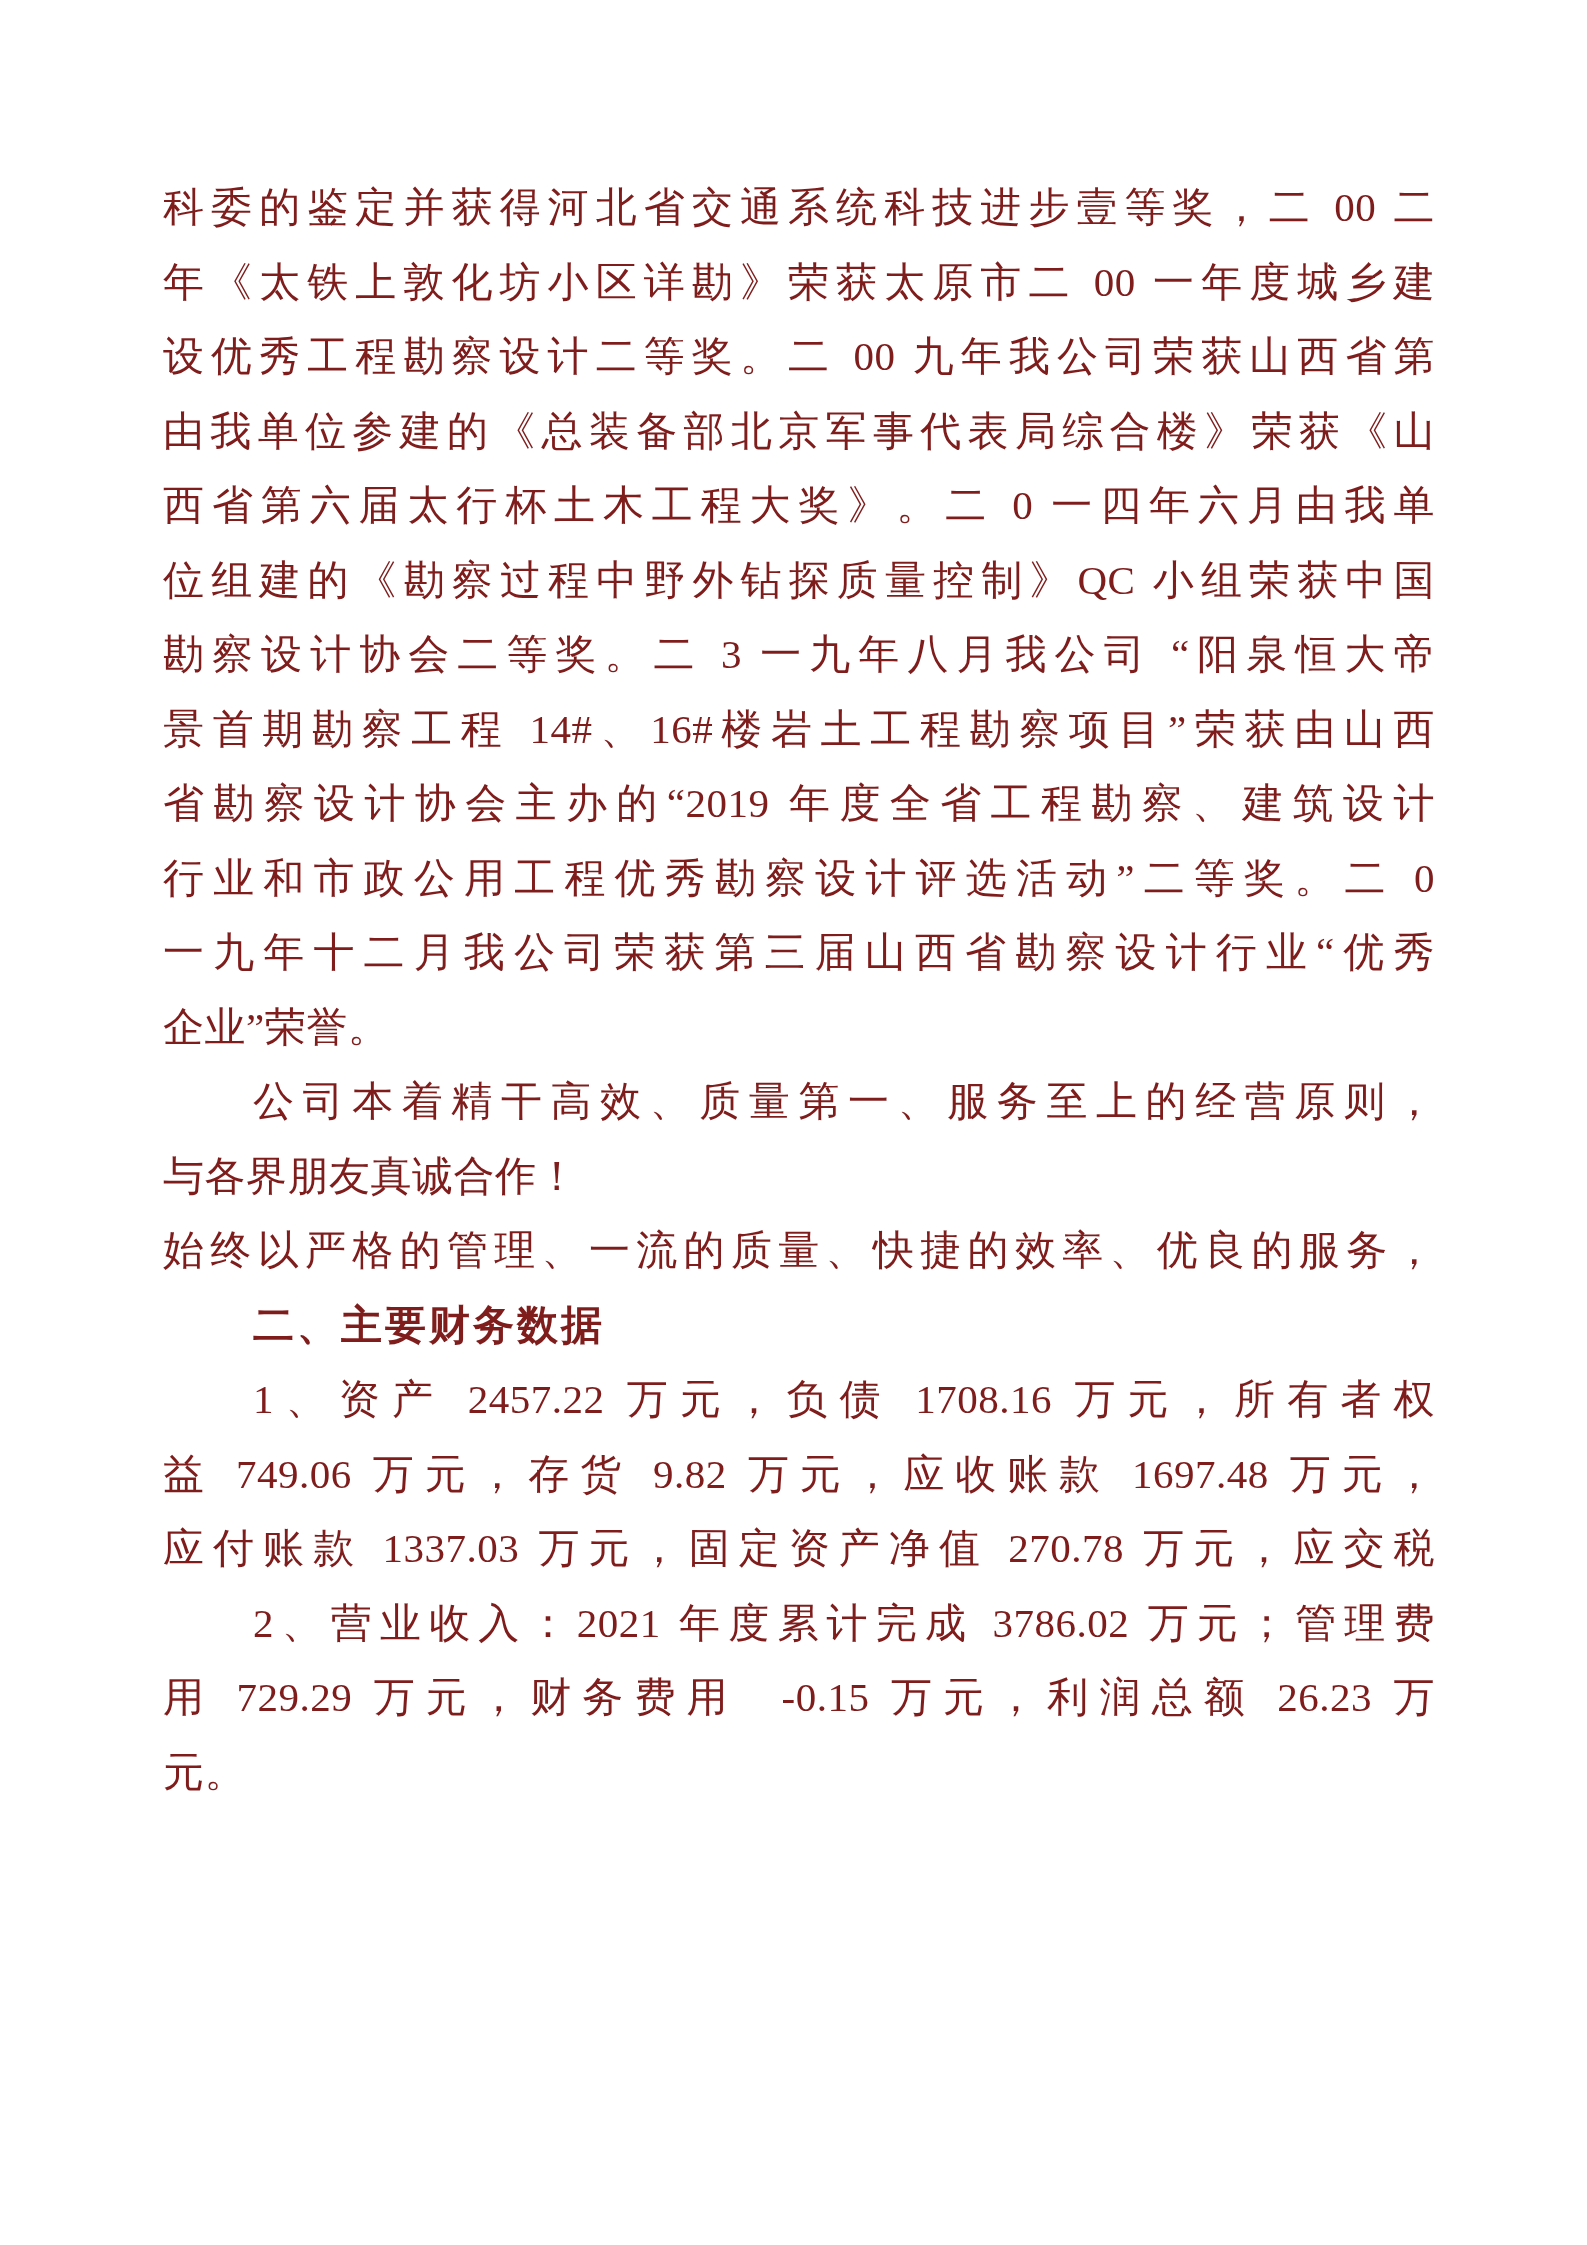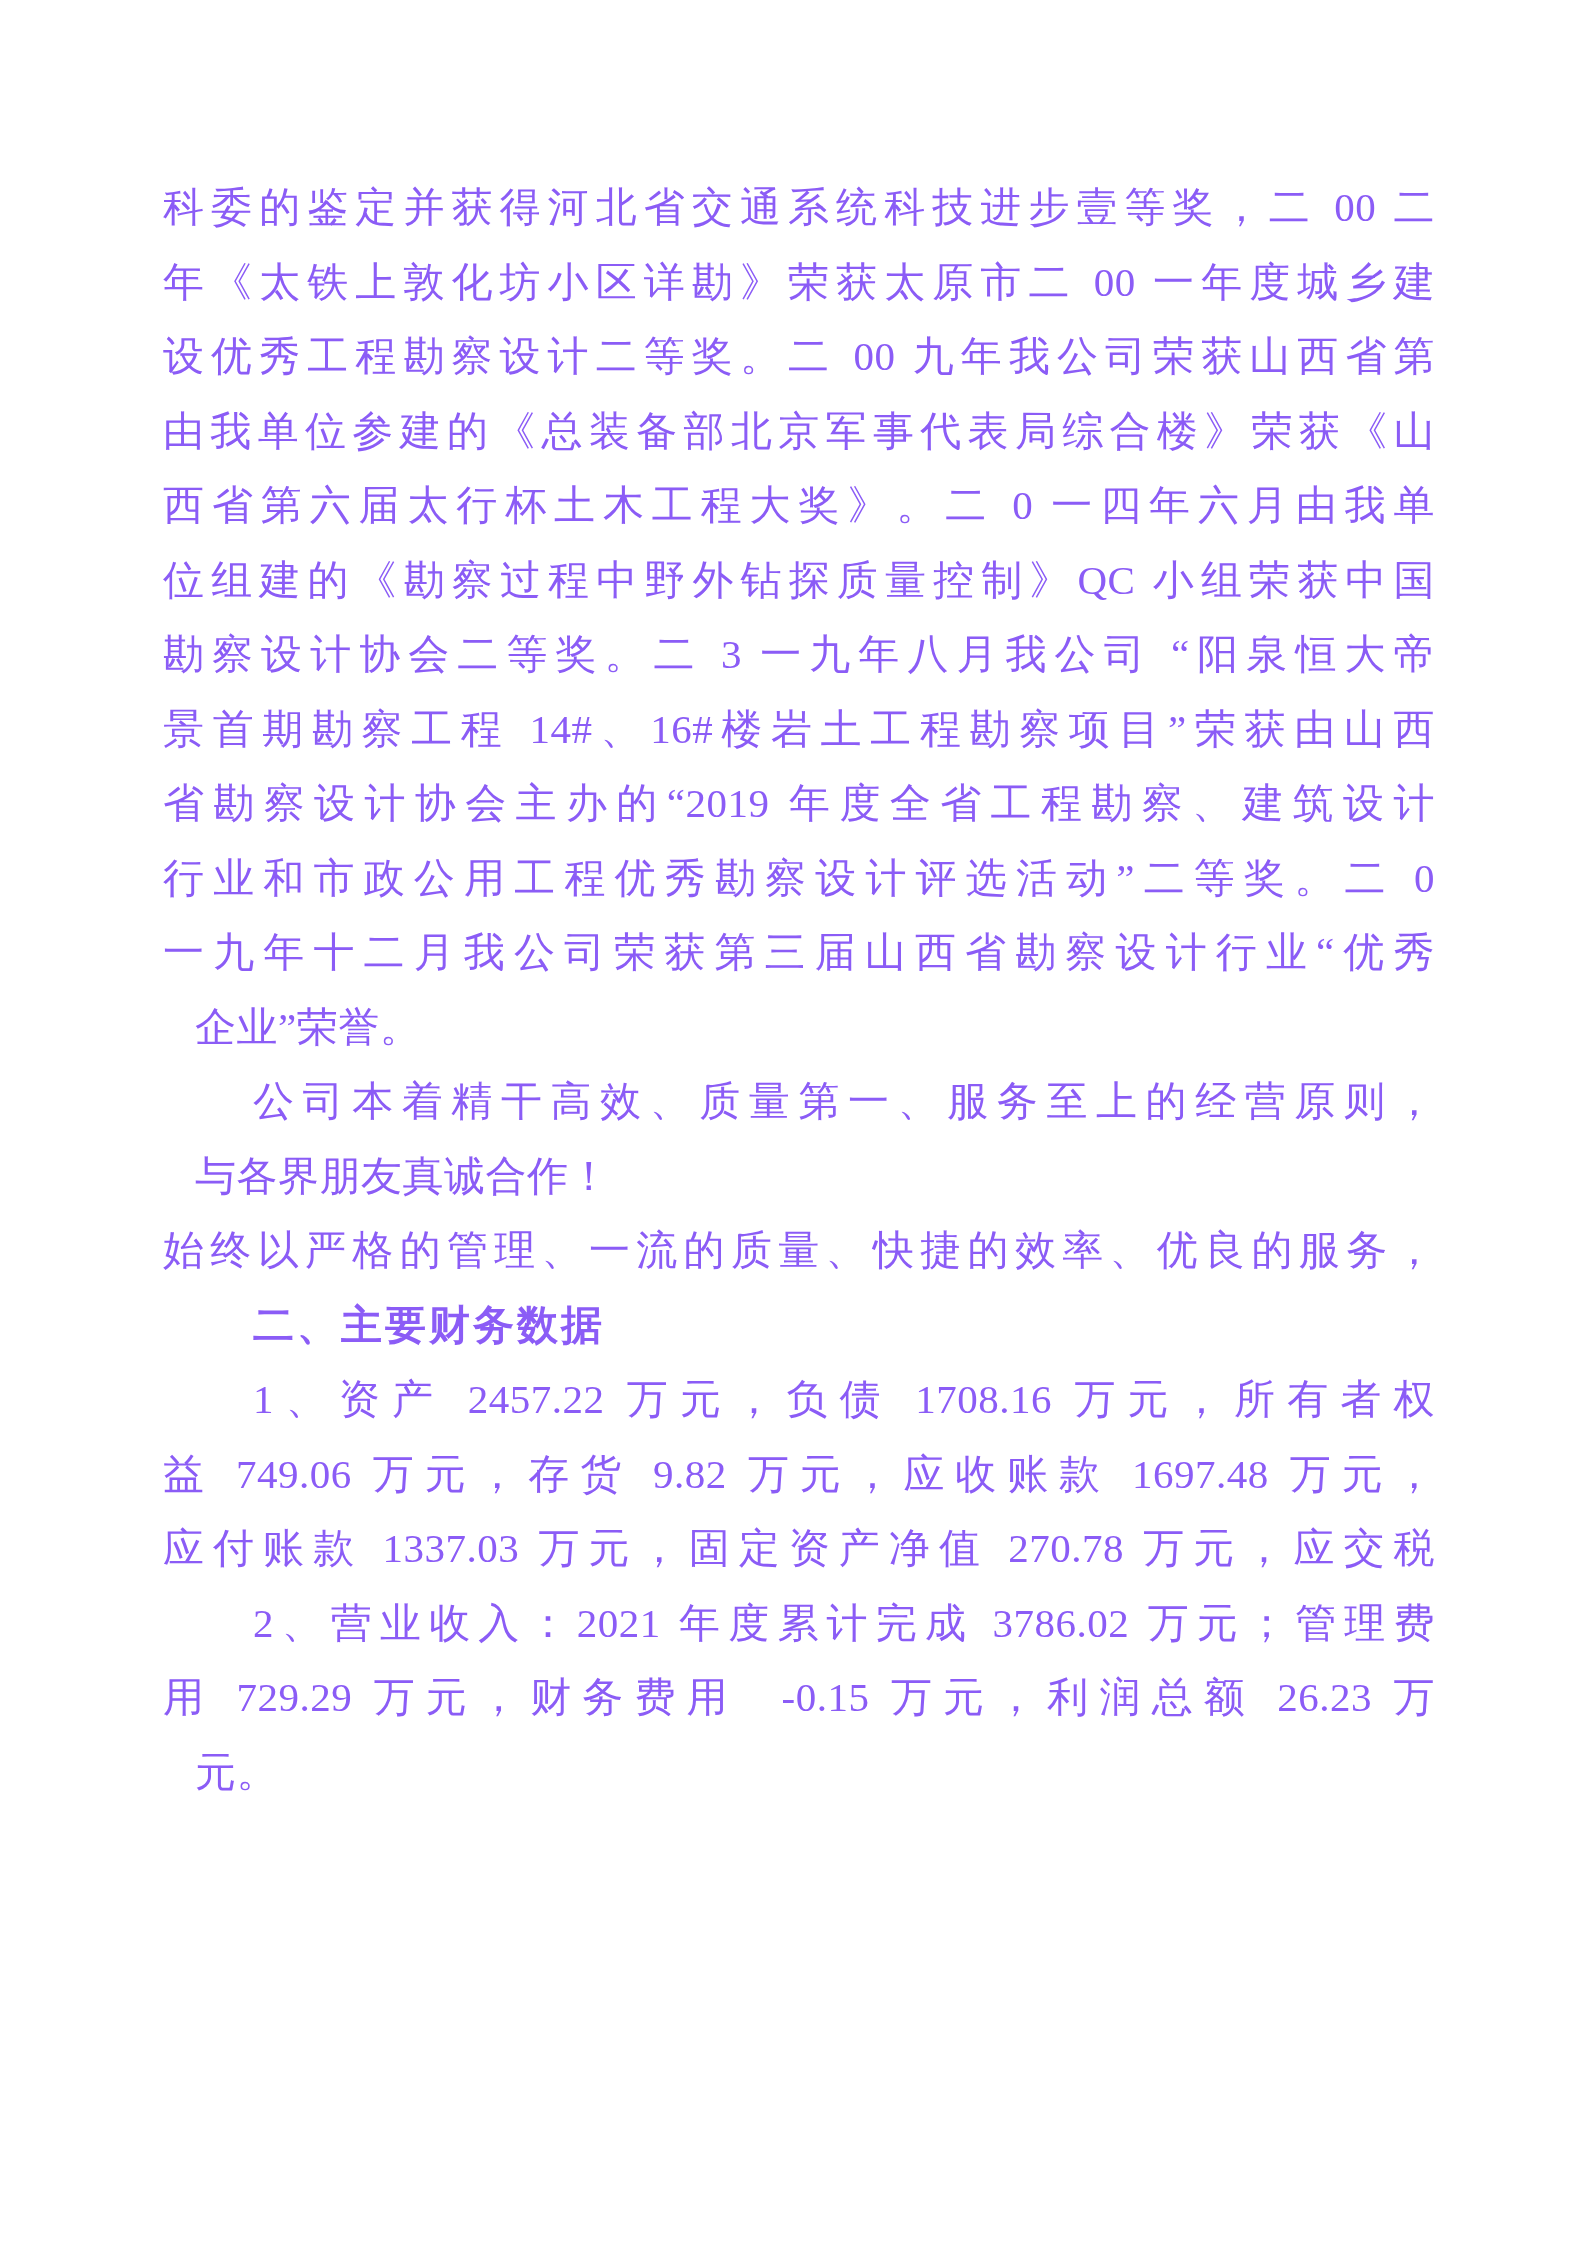--- a/index.html
+++ b/index.html
@@ -5,21 +5,21 @@
   html, body {
     margin: 0;
     padding: 0;
     background: #e8e8e8;
   }
   .page {
     position: relative;
     width: 1587px;
     height: 2245px;
     background: #ffffff;
-    color: #8b5cf6;
+    color: #7f1d1d;
     font-family: "Liberation Serif", "DejaVu Serif", serif;
     overflow: hidden;
   }
   .content {
     position: absolute;
     left: 163px;
     top: 170px;
     width: 1272px;
   }
   .line {
@@ -27,21 +27,20 @@
     line-height: 74.5px;
     height: 74.5px;
     white-space: pre-wrap;
     text-align: justify;
     text-align-last: justify;
     letter-spacing: 0.5px;
   }
   .line.last {
     text-align: left;
     text-align-last: left;
-    margin-left: 32px;
   }
   .line.indent {
     text-indent: 90px;
   }
   .line.heading {
     font-weight: bold;
     font-family: "Liberation Sans", "DejaVu Sans", sans-serif;
     text-align: left;
     text-align-last: left;
     letter-spacing: 3px;

